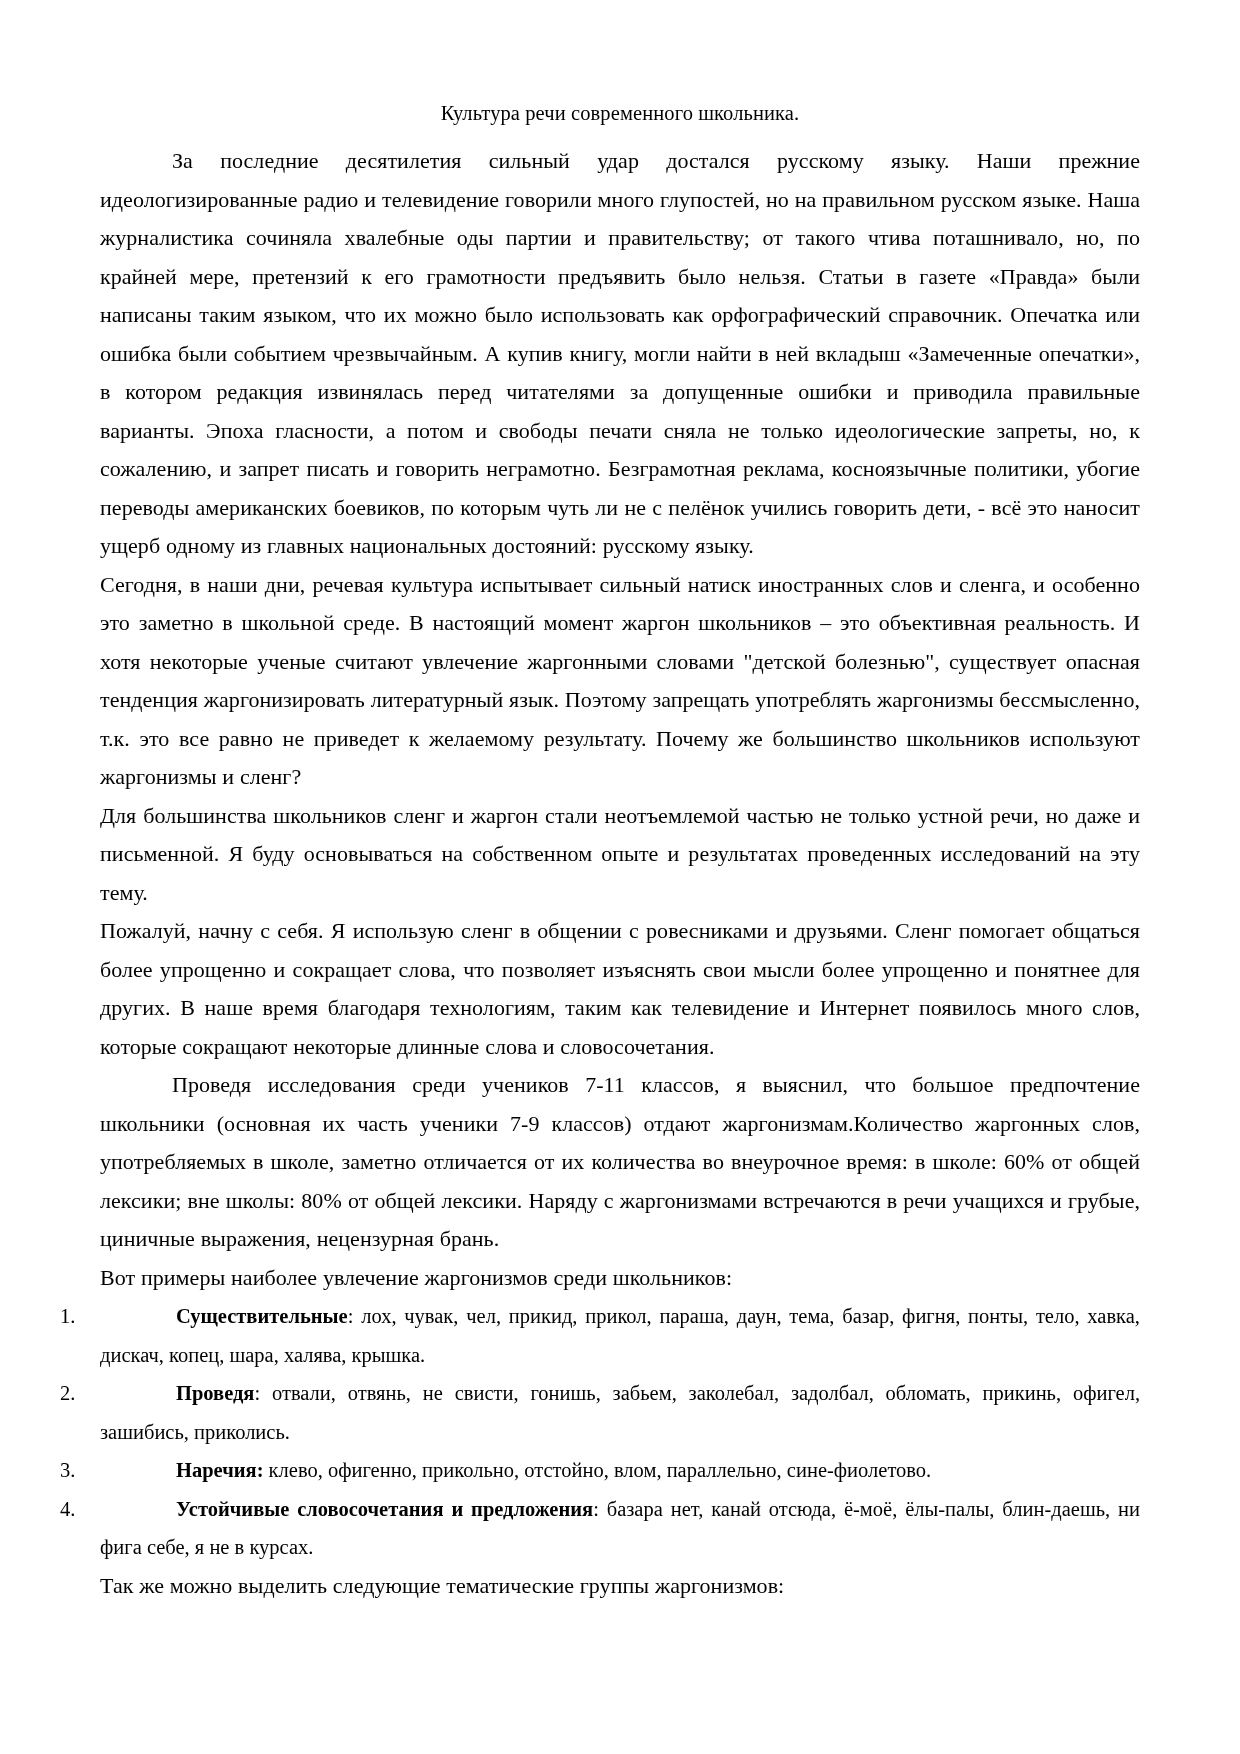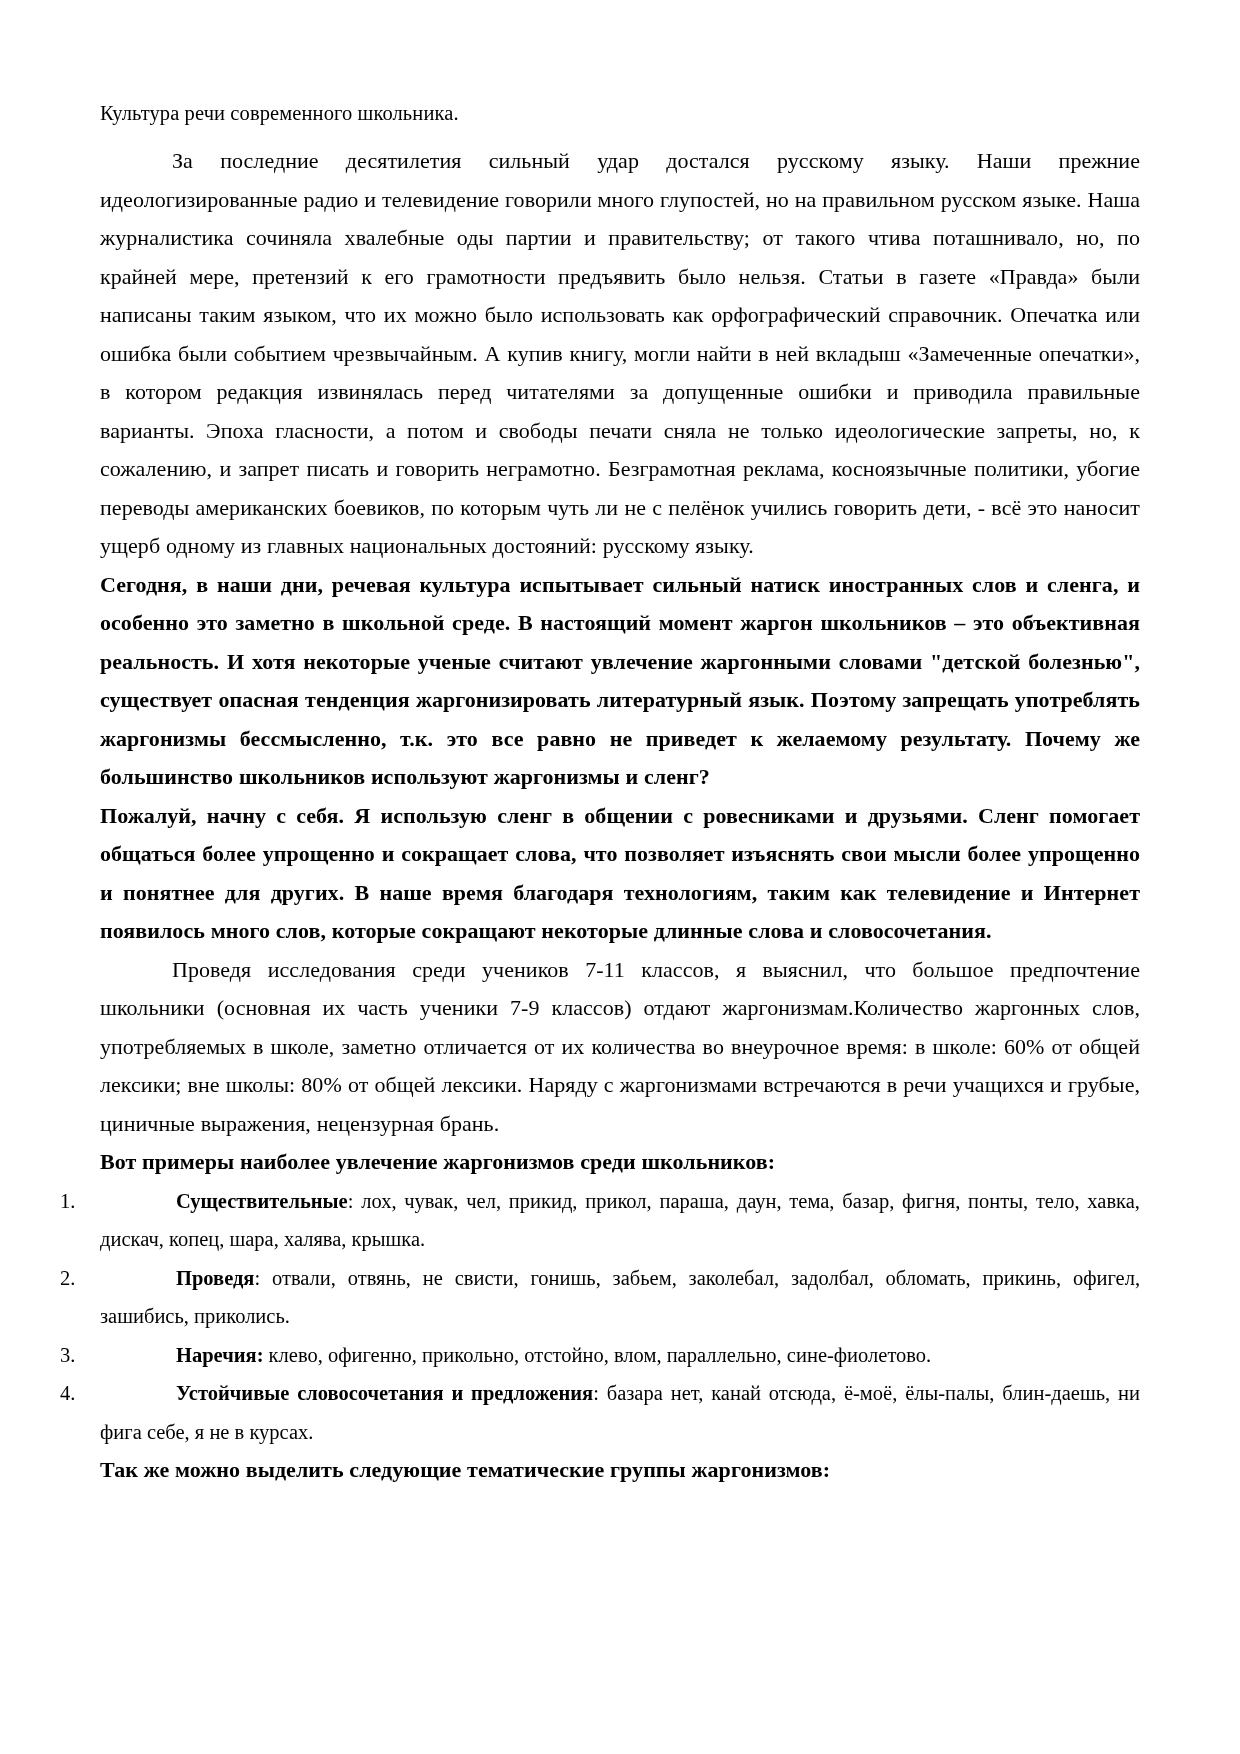--- a/index.html
+++ b/index.html
@@ -19,41 +19,40 @@
     box-sizing: border-box;
     overflow: hidden;
   }
   .sheet {
     position: absolute;
     left: 100px;
     top: 96px;
     width: 1040px;
   }
   .doc-title {
-    text-align: left;
+    text-align: center;
     font-size: 20.5px;
     line-height: 34px;
     letter-spacing: 0.1px;
     margin: 0 0 12px 0;
   }
   p.para {
     margin: 0;
     font-size: 22px;
     line-height: 38.5px;
     text-align: justify;
     text-justify: inter-word;
     letter-spacing: 0.05px;
     word-spacing: 0.2px;
   }
   p.indent {
     text-indent: 72px;
   }
   p.noindent {
     text-indent: 0;
-    font-weight: bold;
   }
   
   .list {
     margin: 0;
     padding: 0;
     list-style: none;
   }
   .list-item {
     position: relative;
     font-size: 20.5px;
@@ -85,20 +84,21 @@
 
 <div class="page">
   <div class="sheet">
 
     <div class="doc-title">Культура речи современного школьника.</div>
 
     <p class="para indent">За последние десятилетия сильный удар достался русскому языку. Наши прежние идеологизированные радио и телевидение говорили много глупостей, но на правильном русском языке. Наша журналистика сочиняла хвалебные оды партии и правительству; от такого чтива поташнивало, но, по крайней мере, претензий к его грамотности предъявить было нельзя. Статьи в  газете «Правда» были написаны таким языком, что их можно было использовать как орфографический справочник. Опечатка или ошибка были событием чрезвычайным. А купив книгу,  могли найти в ней вкладыш «Замеченные опечатки», в котором редакция извинялась перед читателями за допущенные ошибки  и приводила правильные варианты. Эпоха гласности, а потом и свободы печати сняла не только идеологические запреты, но, к сожалению, и запрет писать и говорить неграмотно. Безграмотная реклама, косноязычные политики, убогие переводы американских боевиков, по которым чуть ли не с пелёнок учились говорить дети, - всё это наносит ущерб одному из главных национальных достояний: русскому языку.</p>
 
     <p class="para noindent">Сегодня, в  наши дни,  речевая культура испытывает сильный натиск иностранных слов и сленга, и особенно это заметно в школьной среде. В настоящий момент  жаргон школьников – это объективная реальность. И хотя некоторые ученые считают увлечение жаргонными словами "детской болезнью", существует опасная тенденция жаргонизировать литературный язык. Поэтому  запрещать употреблять жаргонизмы бессмысленно, т.к. это все равно не приведет к желаемому результату. Почему же большинство школьников используют жаргонизмы и сленг?</p>
 
+    <p class="para noindent">Для большинства школьников сленг и жаргон стали неотъемлемой частью не только устной речи, но даже и письменной. Я буду основываться на собственном опыте  и результатах проведенных исследований на эту тему.</p>
 
     <p class="para noindent">Пожалуй, начну с себя. Я использую сленг в общении с ровесниками и друзьями. Сленг помогает общаться более упрощенно и сокращает слова, что позволяет изъяснять свои мысли более упрощенно и понятнее для других. В наше время благодаря технологиям, таким как телевидение и Интернет появилось много слов, которые сокращают некоторые длинные слова и словосочетания.</p>
 
     <p class="para indent">Проведя исследования среди учеников 7-11 классов, я выяснил, что большое предпочтение школьники (основная их часть ученики 7-9 классов) отдают жаргонизмам.Количество жаргонных слов, употребляемых в школе, заметно отличается от их количества во внеурочное время: в школе: 60% от общей лексики; вне школы: 80% от общей лексики. Наряду с жаргонизмами встречаются в речи учащихся и грубые, циничные выражения, нецензурная брань.</p>
 
     <p class="para noindent">Вот примеры наиболее увлечение жаргонизмов среди школьников:</p>
 
     <ol class="list">
 
       <li class="list-item">

